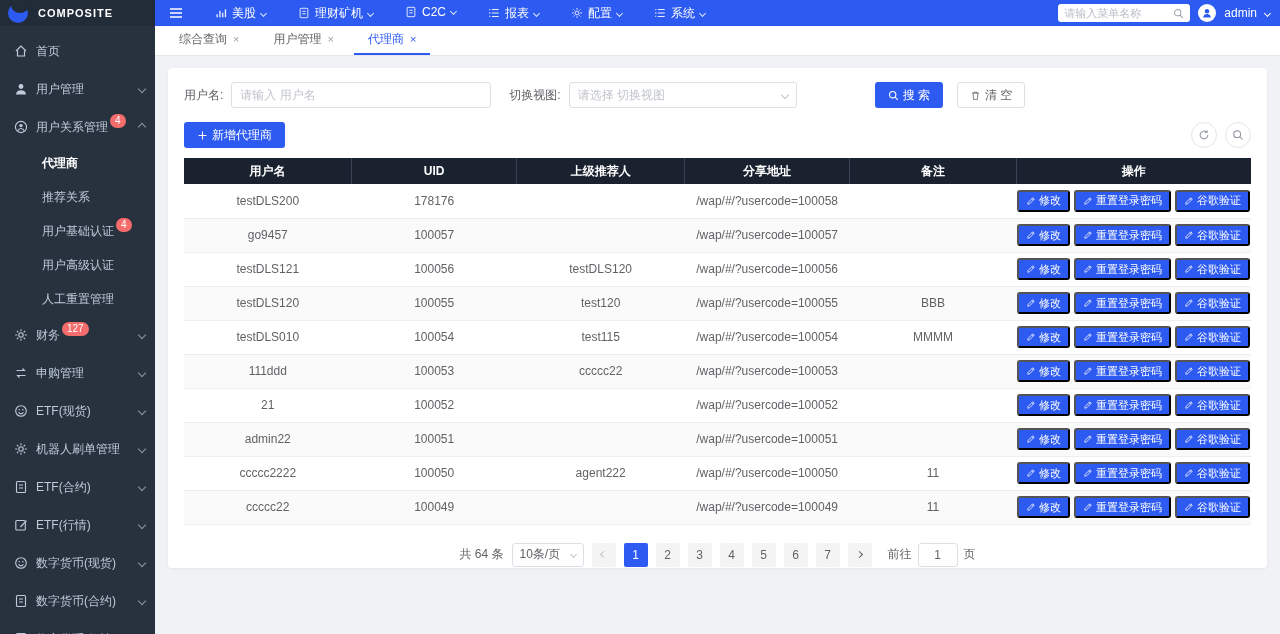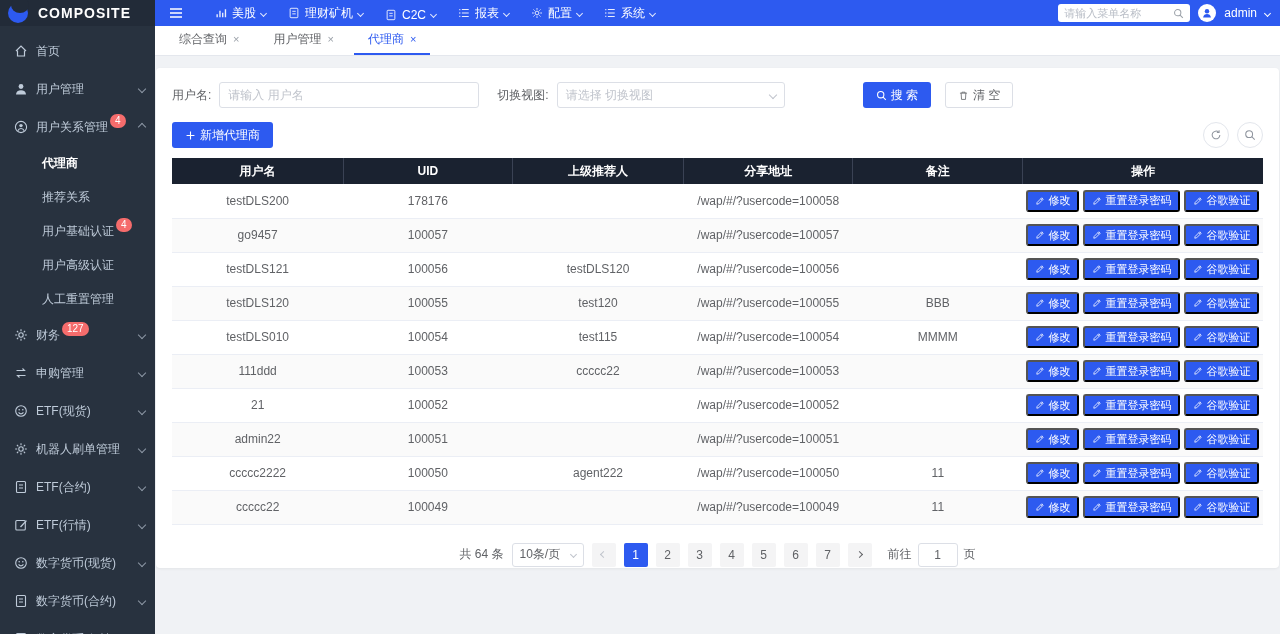--- a/index.html
+++ b/index.html
@@ -6,21 +6,21 @@
   html,body { width:1280px; height:634px; overflow:hidden; }
   body { font-family:"Liberation Sans","DejaVu Sans",sans-serif; font-size:12px; color:#606266; background:#f0f2f5; }
   .app { display:flex; width:1280px; height:634px; }
 
   
   .sidebar { width:155px; flex:none; background:#28323f; display:flex; flex-direction:column; }
   .logo { height:26px; flex:none; background:#222b38; display:flex; align-items:center; gap:8px; padding:0 8px; }
   .logo .moon { width:22px; height:20px; position:relative; flex:none; }
   .logo .moon .c1 { position:absolute; left:0; top:0; width:20px; height:20px; border-radius:50%; background:#2d5af0; }
   .logo .moon .c2 { position:absolute; left:3px; top:-6px; width:18px; height:16px; border-radius:50%; background:#222b38; }
-  .brand { color:#fff; font-weight:bold; font-size:14px; letter-spacing:1px; }
+  .brand { color:#fff; font-weight:bold; font-size:11px; letter-spacing:1px; }
   .side-menu { flex:1; overflow:hidden; padding-top:6px; }
   .side-item { height:38px; display:flex; align-items:center; padding:0 10px 0 14px; color:#bfcbd9; cursor:pointer; }
   .side-item .s-icon { width:14px; height:14px; margin-right:8px; flex:none; display:inline-flex; }
   .side-item .s-icon svg { width:14px; height:14px; }
   .side-item .s-label { white-space:nowrap; }
   .side-item .chev { margin-left:auto; color:#8d97a5; }
   .sub-list { }
   .sub-item { height:34px; display:flex; align-items:center; padding-left:42px; color:#bfcbd9; cursor:pointer; }
   .sub-item.active span:first-child { color:#fff; font-weight:bold; }
   .badge { background:#f56c6c; color:#fff; font-size:10px; line-height:14px; border-radius:8px; padding:0 5px; margin-left:2px; transform:translateY(-6px); flex:none; }
@@ -29,42 +29,42 @@
   .chev.up { transform:rotate(-135deg); }
   .chev.left { transform:rotate(135deg); }
   .chev.right { transform:rotate(-45deg); }
 
   
   .main { flex:1; min-width:0; display:flex; flex-direction:column; }
 
   .topbar { height:26px; flex:none; background:#2d5af0; display:flex; align-items:center; color:#fff; padding:0 10px 0 14px; gap:14px; }
   .hamb { display:inline-flex; width:14px; height:14px; cursor:pointer; }
   .hamb svg { width:14px; height:14px; }
-  .nav-items { display:flex; align-items:flex-end; gap:22px; margin-left:18px; }
+  .nav-items { display:flex; align-items:flex-start; gap:32px; margin-left:18px; }
   .nav-item { display:flex; align-items:center; gap:5px; cursor:pointer; font-size:12px; }
   .nav-item .n-icon { display:inline-flex; width:12px; height:12px; opacity:.9; }
   .nav-item .n-icon svg { width:12px; height:12px; }
   .nav-item .chev { width:5px; height:5px; opacity:.85; }
   .top-right { margin-left:auto; display:flex; align-items:center; gap:8px; }
   .menu-search { width:132px; height:18px; background:#fff; border-radius:3px; display:flex; align-items:center; padding:0 6px; color:#9aa0a8; }
   .menu-search input { border:none; outline:none; flex:1; font-size:11px; color:#606266; min-width:0; background:transparent; }
   .menu-search input::placeholder { color:#b8bdc6; }
   .menu-search .s-ic { display:inline-flex; width:11px; height:11px; color:#9aa0a8; }
   .menu-search .s-ic svg { width:11px; height:11px; }
   .avatar { width:18px; height:18px; border-radius:50%; background:#fff; display:flex; align-items:center; justify-content:center; }
   .avatar svg { width:12px; height:12px; }
   .admin-name { font-size:12px; }
 
   .tabbar { height:30px; flex:none; background:#fff; border-bottom:1px solid #e4e7ed; display:flex; align-items:flex-end; padding-left:10px; gap:6px; }
   .tab { height:30px; display:flex; align-items:center; gap:6px; padding:0 14px; color:#606266; cursor:pointer; border-bottom:2px solid transparent; }
   .tab.active { color:#2d5af0; border-bottom-color:#2d5af0; }
   .tab .x { font-size:11px; color:#9aa0a8; }
   .tab.active .x { color:#2d5af0; }
 
-  .content { flex:1; background:#f0f2f5; padding:12px 1px; overflow:hidden; }
+  .content { flex:1; background:#f0f2f5; padding:12px 13px; overflow:hidden; }
   .card { background:#fff; border-radius:4px; box-shadow:0 1px 3px rgba(0,0,0,.06); padding:14px 16px; height:500px; }
 
   
   .filter-row { display:flex; align-items:center; }
   .f-label { color:#606266; margin-right:8px; }
   .f-input { width:260px; height:26px; border:1px solid #dcdfe6; border-radius:3px; padding:0 8px; font-size:12px; color:#606266; outline:none; }
   .f-input::placeholder { color:#c0c4cc; }
   .f-select { width:228px; height:26px; border:1px solid #dcdfe6; border-radius:3px; padding:0 8px; display:flex; align-items:center; color:#c0c4cc; cursor:pointer; margin-right:0; }
   .f-select .chev { margin-left:auto; color:#c0c4cc; }
   .ml18 { margin-left:18px; }

